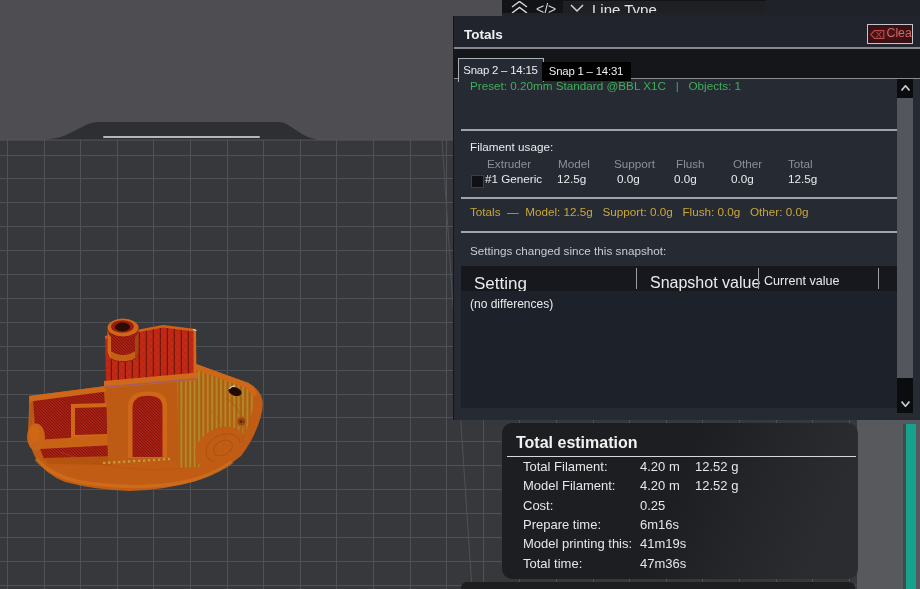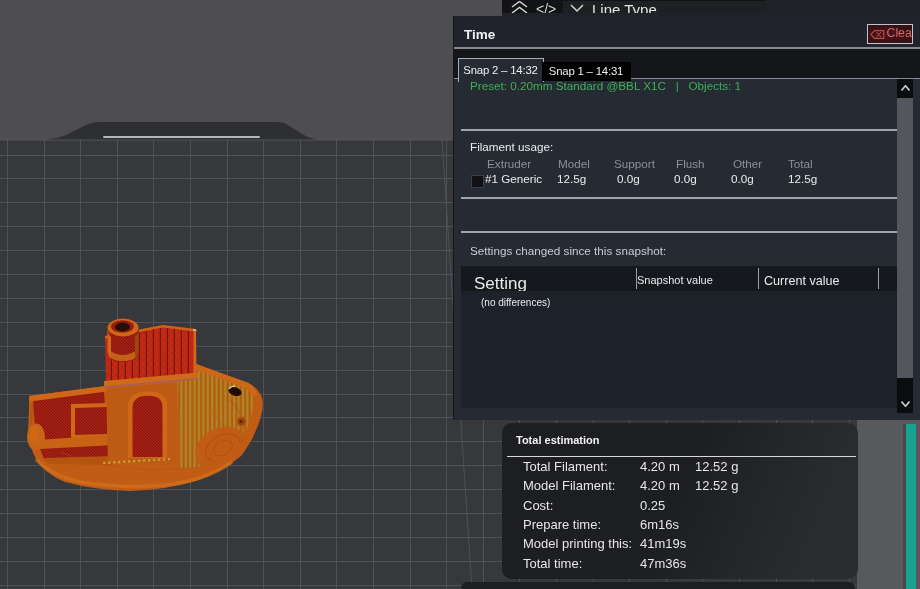--- a/index.html
+++ b/index.html
@@ -32,21 +32,21 @@
   .t13{font-size:11.7px;line-height:15px;white-space:nowrap;}
   
   #set-hd{left:7px;top:249.5px;width:436px;height:26.5px;background:#17181d;}
   #set-bd{left:7px;top:275px;width:436px;height:117px;background:#1d2129;}
   
   #sb-track{left:443px;top:63px;width:16px;height:334px;background:#0b0c0e;}
   #sb-thumb{left:443px;top:82px;width:16px;height:280px;background:#53565c;}
   
   #est{left:502px;top:423px;width:356px;height:156px;border-radius:10px;
        background:linear-gradient(112deg,#1d1e21 48%,#242528 66%,#2b2c2f 88%);color:#e6e6e6;font-size:13px;}
-  #est .title{left:14px;top:11px;font-weight:bold;font-size:11px;color:#f2f2f2;}
+  #est .title{left:14px;top:11px;font-weight:bold;font-size:16px;color:#f2f2f2;}
   #est .sep{left:5px;top:33px;width:349px;height:1px;background:#d8d8d8;}
   #est .lbl{left:14px;margin-left:7px;}
   #est .v1{left:138px;}
   #est .v2{left:193px;}
   #bottom-strip{left:461px;top:582px;width:394px;height:7px;background:#1d1e20;border-radius:6px 6px 0 0;}
 </style>
 </head>
 <body>
 <div class="abs" id="gray-top"></div>
 <div class="abs" id="navy-top"></div>
@@ -211,62 +211,63 @@
   <div class="abs lbl" style="top:94px">Prepare time:</div>
     <div class="abs v1" style="top:94px">6m16s</div>
   <div class="abs lbl" style="top:113px">Model printing this:</div>
     <div class="abs v1" style="top:113px">41m19s</div>
   <div class="abs lbl" style="top:132.5px">Total time:</div>
     <div class="abs v1" style="top:132.5px">47m36s</div>
 </div>
 <div class="abs" id="bottom-strip"></div>
 <div class="abs" id="panel">
   <div class="abs hdr"></div>
-  <div class="abs hdr-title">Time</div>
+  <div class="abs hdr-title">Totals</div>
   <div class="abs" id="clear-btn">
     <svg class="abs" style="left:2px;top:5px" width="15" height="9" viewBox="0 0 15 9">
       <path d="M4.5 0.6 L13.8 0.6 L13.8 8.4 L4.5 8.4 L0.8 4.5 Z" fill="none" stroke="#c04848" stroke-width="1.1"></path>
       <path d="M6.5 2 L11 7 M11 2 L6.5 7" stroke="#c04848" stroke-width="1"></path>
     </svg>
     <span class="abs" style="left:19px;top:1.5px">Clear</span>
   </div>
   <div class="abs hdr-sep"></div>
   <div class="abs" id="tabstrip"></div>
   <div class="abs" id="tabline"></div>
-  <div class="abs" id="tab1">Snap 2 – 14:32</div>
+  <div class="abs" id="tab1">Snap 2 – 14:15</div>
   <div class="abs" id="tab2">Snap 1 – 14:31</div>
 
   <div class="abs green t13" style="left:16px;top:62px">Preset: 0.20mm Standard @BBL X1C&nbsp;&nbsp; |&nbsp;&nbsp; Objects: 1</div>
   <div class="abs sep" style="top:113px"></div>
   <div class="abs white t13" style="left:16px;top:122.5px">Filament usage:</div>
   <div class="abs gray t13" style="left:33px;top:139.5px">Extruder</div>
   <div class="abs gray t13" style="left:104px;top:139.5px">Model</div>
   <div class="abs gray t13" style="left:160px;top:139.5px">Support</div>
   <div class="abs gray t13" style="left:222px;top:139.5px">Flush</div>
   <div class="abs gray t13" style="left:279px;top:139.5px">Other</div>
   <div class="abs gray t13" style="left:334px;top:139.5px">Total</div>
   <div class="abs" style="left:16.5px;top:158.5px;width:11px;height:11px;background:#101114;border:1px solid #3c4046"></div>
   <div class="abs white t13" style="left:31px;top:154.5px">#1 Generic</div>
   <div class="abs white t13" style="left:103px;top:154.5px">12.5g</div>
   <div class="abs white t13" style="left:163px;top:154.5px">0.0g</div>
   <div class="abs white t13" style="left:220px;top:154.5px">0.0g</div>
   <div class="abs white t13" style="left:277px;top:154.5px">0.0g</div>
   <div class="abs white t13" style="left:334px;top:154.5px">12.5g</div>
   <div class="abs sep" style="top:180.5px"></div>
+  <div class="abs yellow t13" style="left:16px;top:188px">Totals&nbsp; —&nbsp; Model: 12.5g&nbsp;&nbsp; Support: 0.0g&nbsp;&nbsp; Flush: 0.0g&nbsp;&nbsp; Other: 0.0g</div>
   <div class="abs sep" style="top:214.5px"></div>
   <div class="abs t13" style="left:16px;top:227px;color:#c8ccd2">Settings changed since this snapshot:</div>
   <div class="abs" id="set-hd"></div>
   <div class="abs white" style="left:20px;top:257.5px;font-size:17px">Setting</div>
-  <div class="abs white" style="left:183px;top:257.5px;font-size:11px">Snapshot value</div>
+  <div class="abs white" style="left:196px;top:257.5px;font-size:16px">Snapshot value</div>
   <div class="abs white" style="left:310px;top:257.5px;font-size:12.6px">Current value</div>
   <div class="abs" style="left:182px;top:252px;width:1px;height:21px;background:#9aa0a6"></div>
   <div class="abs" style="left:304px;top:252px;width:1px;height:21px;background:#9aa0a6"></div>
   <div class="abs" style="left:424px;top:252px;width:1px;height:21px;background:#9aa0a6"></div>
   <div class="abs" id="set-bd"></div>
-  <div class="abs white" style="left:27px;top:281px;font-size:10px">(no differences)</div>
+  <div class="abs white" style="left:16px;top:281px;font-size:12px">(no differences)</div>
 
   <div class="abs" id="sb-track"></div>
   <div class="abs" id="sb-thumb"></div>
   <svg class="abs" style="left:447px;top:69px" width="9" height="6" viewBox="0 0 9 6">
       <path d="M0.5 5.5 L4.5 0.8 L8.5 5.5" fill="none" stroke="#c8cbd0" stroke-width="1.7"></path>
     </svg>
   <svg class="abs" style="left:447px;top:385px" width="9" height="6" viewBox="0 0 9 6">
       <path d="M0.5 0.5 L4.5 5.2 L8.5 0.5" fill="none" stroke="#c8cbd0" stroke-width="1.7"></path>
     </svg>
 </div>

